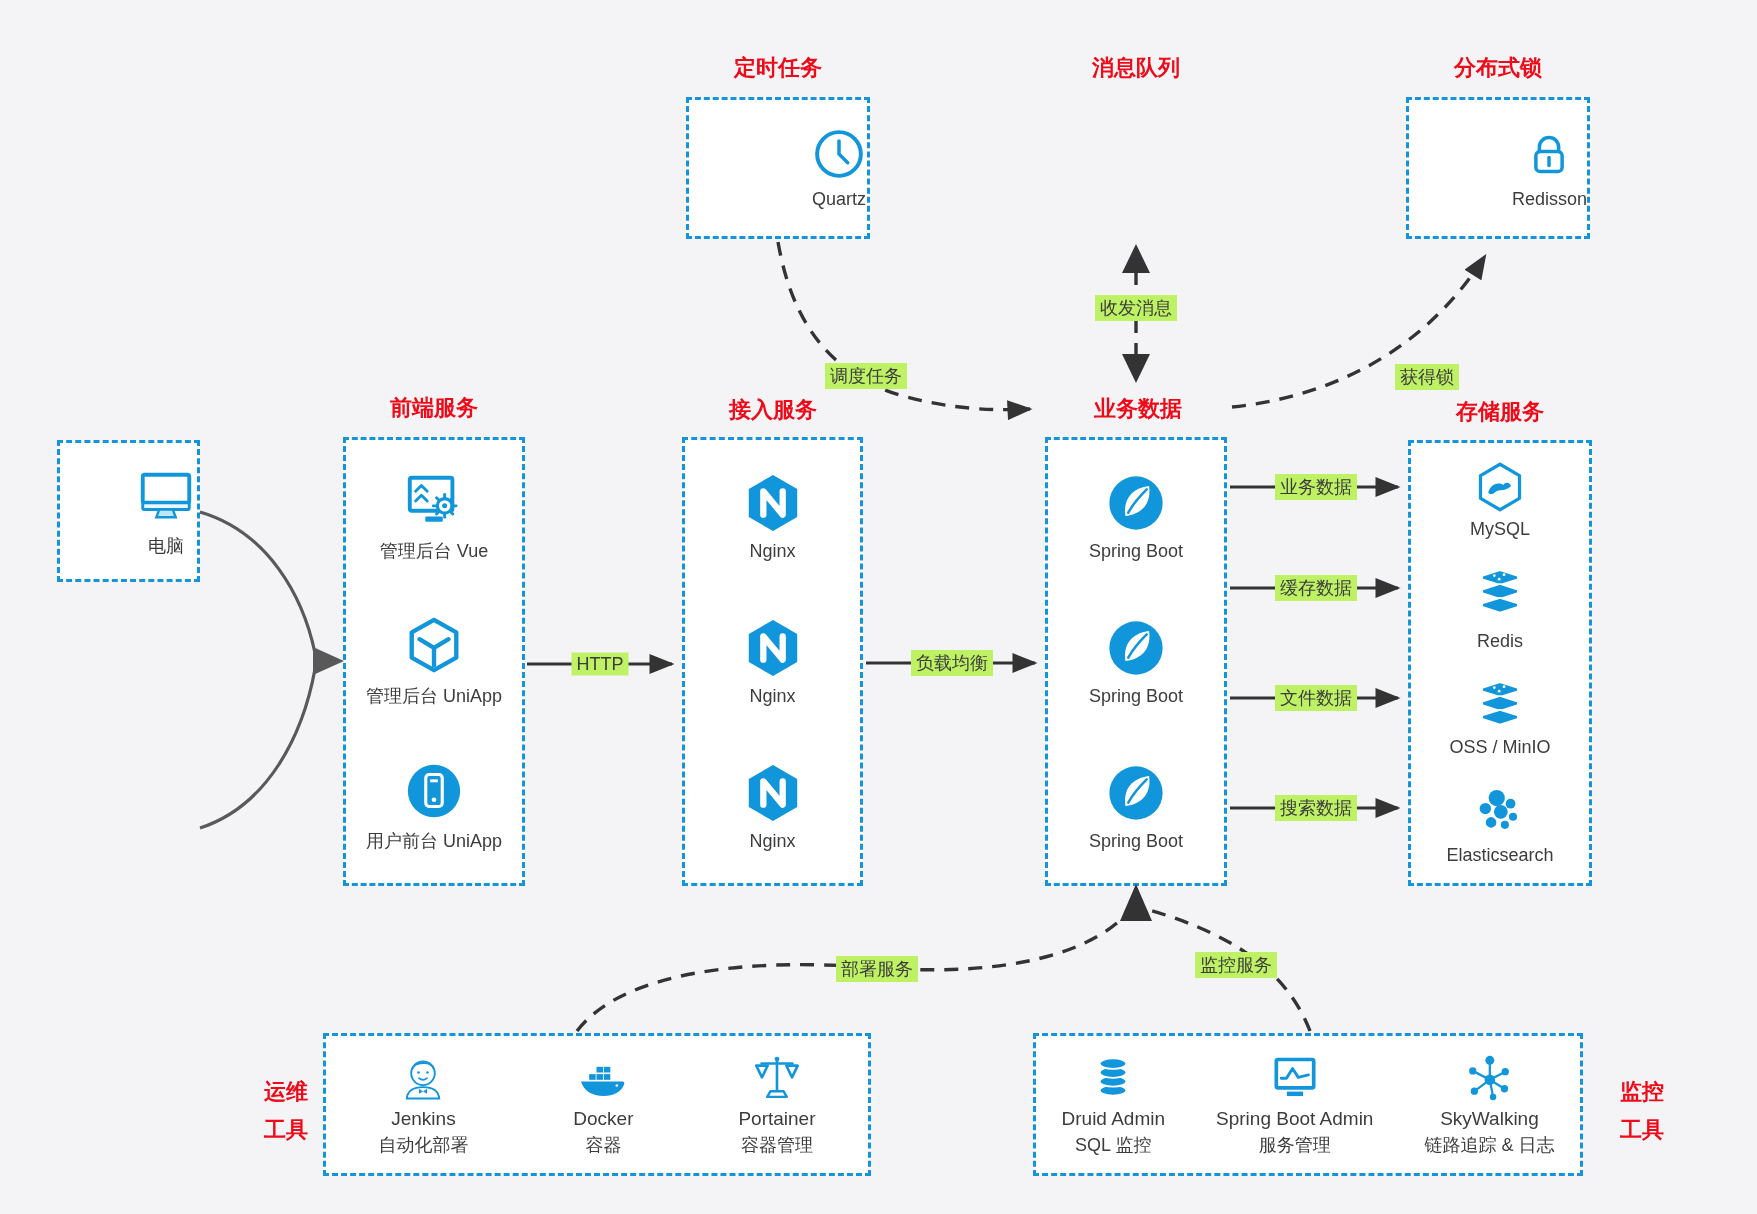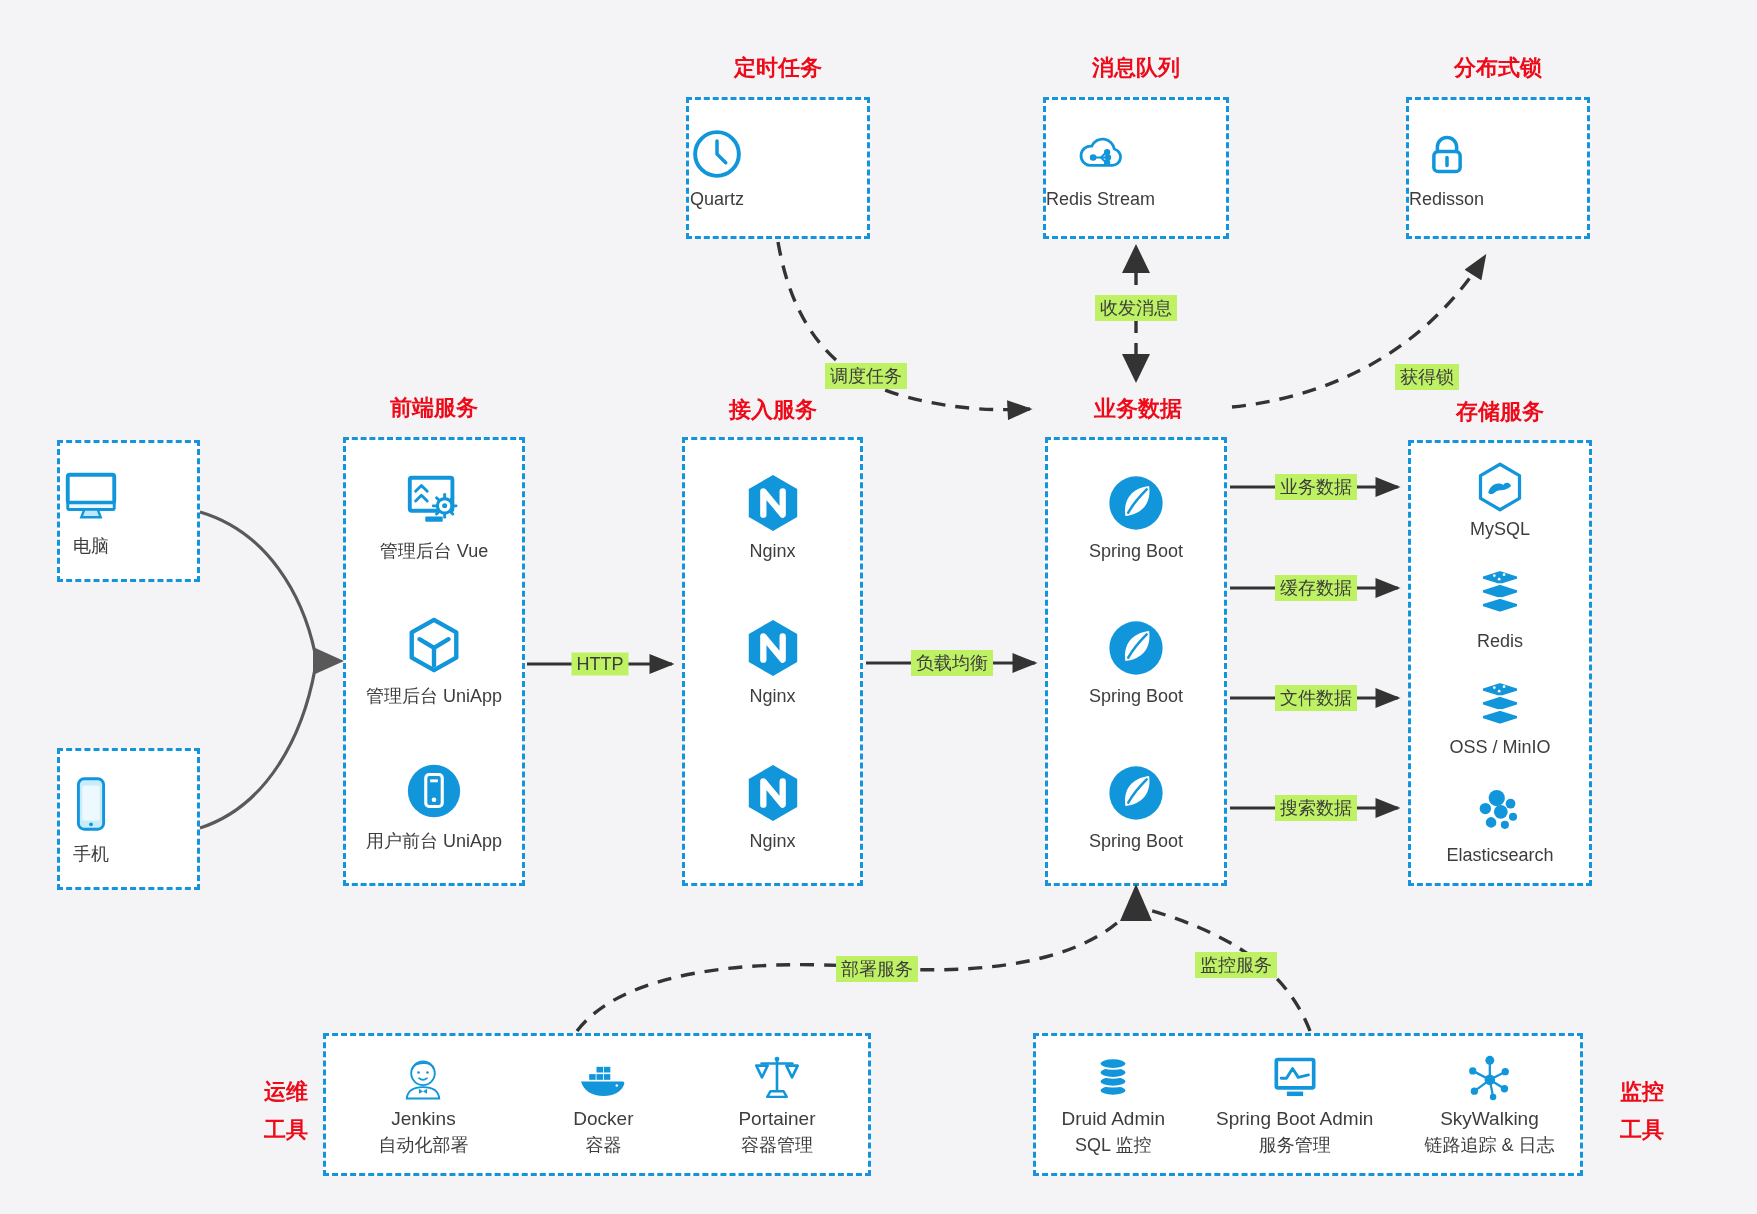--- a/index.html
+++ b/index.html
@@ -1,20 +1,20 @@
 <!DOCTYPE html>
 <html><head>
 <meta charset="utf-8">
 <style>
   html,body{margin:0;padding:0;background:#f4f4f6;}
   .canvas{position:relative;width:1757px;height:1214px;background:#f4f4f6;overflow:hidden;
           font-family:"Liberation Sans",sans-serif;color:#3d3d3d;}
   .overlay{position:absolute;left:0;top:0;z-index:2;pointer-events:none;}
   .dbox{position:absolute;background:#fff;border:3px dashed #1494dc;box-sizing:border-box;z-index:1;}
-  .flexc{display:flex;align-items:center;justify-content:flex-start;}
+  .flexc{display:flex;align-items:center;justify-content:flex-end;}
   .colflex{display:flex;flex-direction:column;justify-content:space-around;padding:4px 0;}
   .rowflex{display:flex;flex-direction:row;justify-content:space-around;align-items:center;}
   .item{display:flex;flex-direction:column;align-items:center;gap:7px;}
   .lbl{font-size:18px;color:#3d3d3d;white-space:nowrap;}
   .tool{display:flex;flex-direction:column;align-items:center;gap:3px;}
   .tname{font-size:19px;color:#3d3d3d;white-space:nowrap;}
   .tdesc{font-size:18px;color:#3d3d3d;white-space:nowrap;}
   .red-title{position:absolute;transform:translate(-50%,-50%);color:#ee0a18;font-weight:bold;
              font-size:22px;white-space:nowrap;z-index:3;text-align:right;}
   .red-title-v{position:absolute;transform:translateX(-50%);color:#ee0a18;font-weight:bold;
@@ -251,51 +251,35 @@
   </div>
 
   <div class="dbox flexc" style="left:686px;top:97px;width:184px;height:142px">
     <div class="item">
       <svg class="ic ic56">
           <use href="#sym-clock"></use>
         </svg>
       <div class="lbl">Quartz</div>
     </div>
   </div>
-  <div class="dbox flexc" style="left:1043px;top:97px;width:186px;height:142px">
-    <div class="item">
-      <svg class="ic ic56">
-          <use href="#sym-cloud-stream"></use>
-        </svg>
-      <div class="lbl">Redis Stream</div>
-    </div>
-  </div>
   <div class="dbox flexc" style="left:1406px;top:97px;width:184px;height:142px">
     <div class="item">
       <svg class="ic ic56">
           <use href="#sym-lock"></use>
         </svg>
       <div class="lbl">Redisson</div>
     </div>
   </div>
 
   <div class="dbox flexc" style="left:57px;top:440px;width:143px;height:142px">
     <div class="item">
       <svg class="ic ic62">
           <use href="#sym-desktop"></use>
         </svg>
       <div class="lbl">电脑</div>
-    </div>
-  </div>
-  <div class="dbox flexc" style="left:57px;top:748px;width:143px;height:142px">
-    <div class="item">
-      <svg class="ic ic62">
-          <use href="#sym-phone"></use>
-        </svg>
-      <div class="lbl">手机</div>
     </div>
   </div>
 
   <div class="dbox colflex" style="left:343px;top:437px;width:182px;height:449px">
     <div class="item">
       <svg class="ic ic62">
           <use href="#sym-admin-vue"></use>
         </svg>
       <div class="lbl">管理后台 Vue</div>
     </div>

